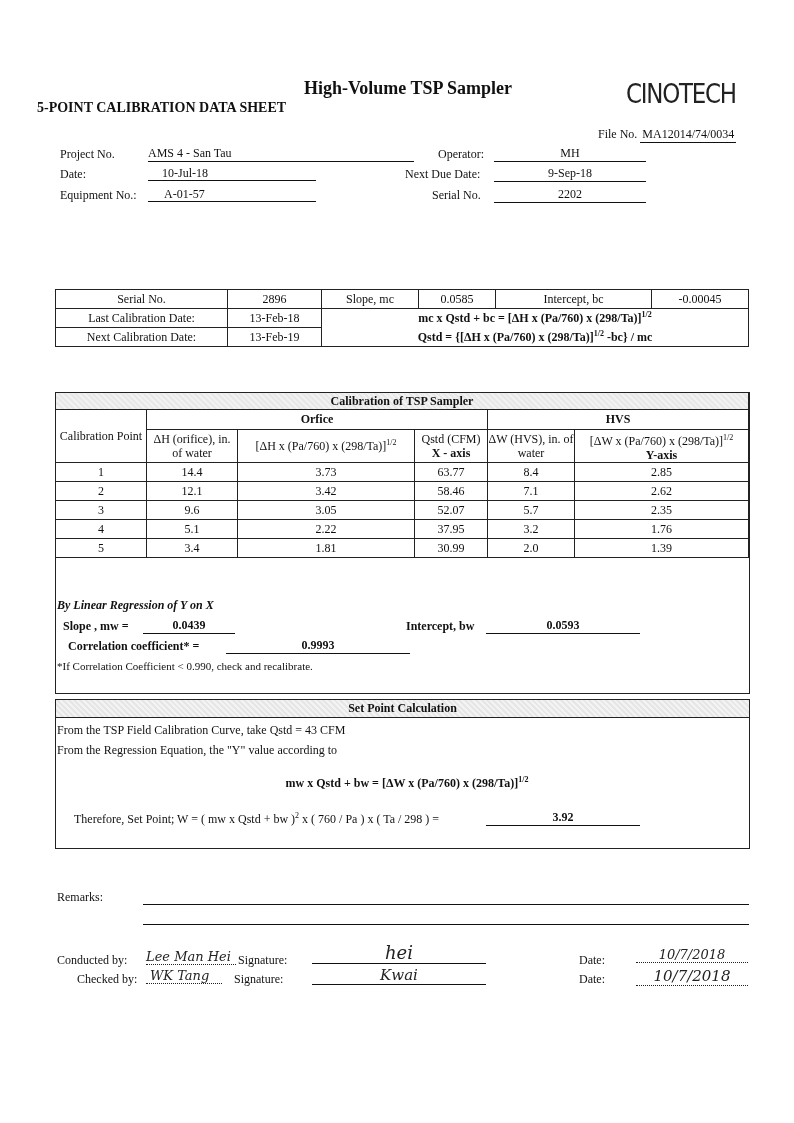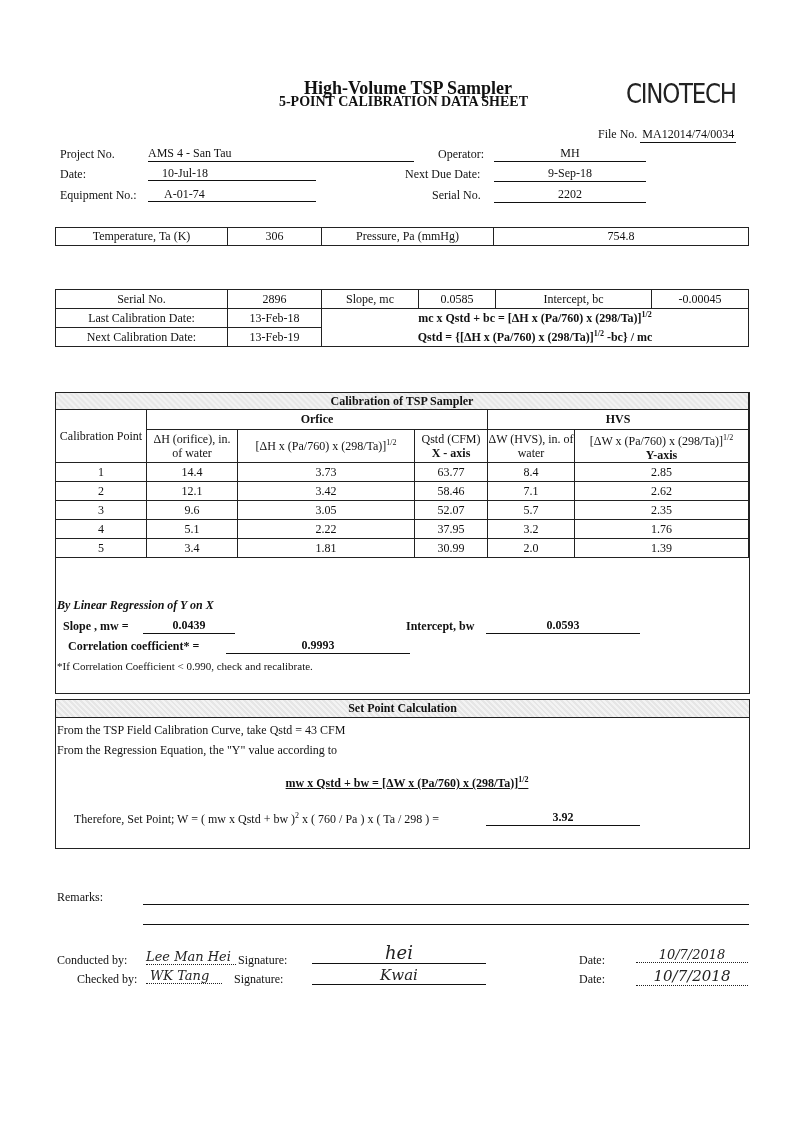--- a/index.html
+++ b/index.html
@@ -1,21 +1,21 @@
 <!DOCTYPE html>
 <html><head>
 <meta charset="utf-8">
 <style>
   html, body { margin: 0; padding: 0; background: #fff; }
   body { width: 794px; height: 1123px; position: relative; overflow: hidden;
          font-family: "Liberation Serif", "DejaVu Serif", serif; color: #111; font-size: 12px; }
   .abs { position: absolute; }
   .title1 { left: 0; width: 794px; top: 78px; text-align: center; font-weight: bold; font-size: 18px; padding-left: 2px; box-sizing: border-box; }
   .title1 span { display:inline-block; margin-left: 20px; }
-  .title2 { left: 0; width: 794px; top: 94px; text-align: center; font-weight: bold; font-size: 14px; padding-left: 13px; box-sizing:border-box; }
+  .title2 { left: 0; width: 794px; top: 100px; text-align: left; font-weight: bold; font-size: 14px; padding-left: 37px; box-sizing:border-box; }
   .logo { left: 626px; top: 78px; font-family: "DejaVu Sans", "Liberation Sans", sans-serif; font-size: 27px; letter-spacing: -1.5px; font-weight: normal; transform: scaleX(0.85); transform-origin: left; color:#222; }
   .fileno { left: 598px; top: 127px; font-size: 12px; }
   .fileno .val { display:inline-block; border-bottom: 1px solid #111; padding: 0 2px; }
   .lbl { font-size: 12px; }
   .uline { border-bottom: 1px solid #111; font-size: 12px; text-align: left; height: 15px; }
   .uline.center { text-align: center; }
   table { border-collapse: collapse; position: absolute; font-size: 12px; }
   td { border: 1px solid #222; text-align: center; padding: 0; }
   .shaded { background: repeating-linear-gradient(45deg,#e6e6e6 0 2px,#f3f3f3 2px 4px); font-weight: bold; }
   .box { position: absolute; border: 1px solid #222; }
@@ -33,37 +33,31 @@
 <div class="abs fileno">
   <span>File No.</span>
   <span class="val">MA12014/74/0034</span>
 </div>
 
 <div class="abs lbl" style="left:60px;top:147px;">Project No.</div>
 <div class="abs uline" style="left:148px;top:146px;width:266px;"><span>AMS 4 - San Tau</span></div>
 <div class="abs lbl" style="left:60px;top:167px;">Date:</div>
 <div class="abs uline" style="left:148px;top:166px;width:168px;padding-left:14px;box-sizing:border-box;"><span>10-Jul-18</span></div>
 <div class="abs lbl" style="left:60px;top:188px;">Equipment No.:</div>
-<div class="abs uline" style="left:148px;top:187px;width:168px;padding-left:16px;box-sizing:border-box;"><span>A-01-74</span></div>
+<div class="abs uline" style="left:148px;top:187px;width:168px;padding-left:16px;box-sizing:border-box;"><span>A-01-57</span></div>
 
 <div class="abs lbl" style="left:438px;top:147px;">Operator:</div>
 <div class="abs uline center" style="left:494px;top:146px;width:152px;"><span>MH</span></div>
 <div class="abs lbl" style="left:405px;top:167px;">Next Due Date:</div>
 <div class="abs uline center" style="left:494px;top:166px;width:152px;"><span>9-Sep-18</span></div>
 <div class="abs lbl" style="left:432px;top:188px;">Serial No.</div>
 <div class="abs uline center" style="left:494px;top:187px;width:152px;"><span>2202</span></div>
 
 <table style="left:55px;top:227px;width:694px;">
   <tbody>
-  <tr style="height:18px;">
-    <td style="width:171px;">Temperature, Ta (K)</td>
-    <td style="width:93px;">306</td>
-    <td style="width:171px;">Pressure, Pa (mmHg)</td>
-    <td>754.8</td>
-  </tr>
 </tbody>
   </table>
 
 <table style="left:55px;top:289px;width:694px;">
   <tbody>
   <tr style="height:19px;">
     <td style="width:171px;">Serial No.</td>
     <td style="width:93px;">2896</td>
     <td style="width:96px;">Slope, mc</td>
     <td style="width:76px;">0.0585</td>
@@ -150,21 +144,21 @@
 <div class="abs bold" style="left:406px;top:619px;">Intercept, bw</div>
 <div class="abs uline center bold" style="left:486px;top:618px;width:154px;"><span>0.0593</span></div>
 <div class="abs bold" style="left:68px;top:639px;">Correlation coefficient* =</div>
 <div class="abs uline center bold" style="left:226px;top:638px;width:184px;"><span>0.9993</span></div>
 <div class="abs" style="left:57px;top:660px;font-size:11px;">*If Correlation Coefficient &lt; 0.990, check and recalibrate.</div>
 
 <div class="box" style="left:55px;top:699px;width:693px;height:148px;"></div>
 <div class="abs shaded" style="left:56px;top:700px;width:693px;height:17px;text-align:center;line-height:17px;border-bottom:1px solid #222;">Set Point Calculation</div>
 <div class="abs" style="left:57px;top:723px;">From the TSP Field Calibration Curve, take Qstd = 43 CFM</div>
 <div class="abs" style="left:57px;top:743px;">From the Regression Equation, the "Y" value according to</div>
-<div class="abs bold" style="left:0;width:794px;text-align:center;top:775px;padding-left:20px;box-sizing:border-box;text-decoration:underline;"><span>mw x Qstd + bw = [ΔW x (Pa/760) x (298/Ta)]</span><sup>1/2</sup></div>
+<div class="abs bold" style="left:0;width:794px;text-align:center;top:775px;padding-left:20px;box-sizing:border-box;"><span>mw x Qstd + bw = [ΔW x (Pa/760) x (298/Ta)]</span><sup>1/2</sup></div>
 <div class="abs" style="left:74px;top:811px;"><span>Therefore, Set Point; W = ( mw x Qstd + bw )</span><sup>2</sup><span> x ( 760 / Pa ) x ( Ta / 298 ) =</span></div>
 <div class="abs uline center bold" style="left:486px;top:810px;width:154px;"><span>3.92</span></div>
 
 <div class="abs" style="left:57px;top:890px;">Remarks:</div>
 <div class="sigline" style="left:143px;top:904px;width:606px;"></div>
 <div class="sigline" style="left:143px;top:924px;width:606px;"></div>
 
 <div class="abs" style="left:57px;top:953px;">Conducted by:</div>
 <div class="abs hand" style="left:146px;top:949px;width:90px;border-bottom:1px dotted #222;">Lee Man Hei</div>
 <div class="abs" style="left:238px;top:953px;">Signature:</div>

